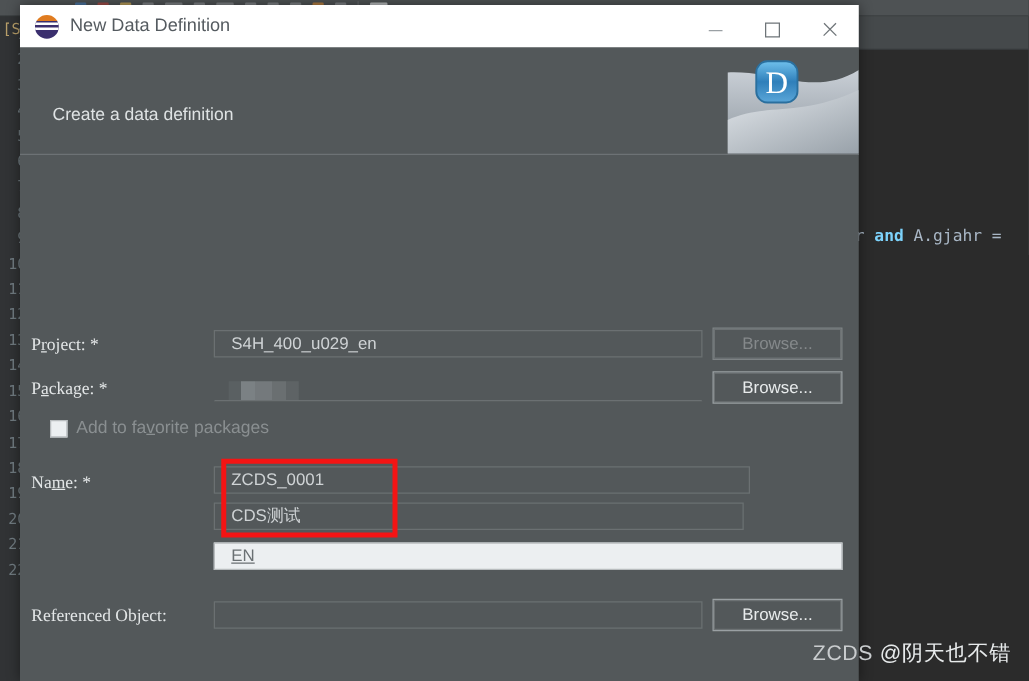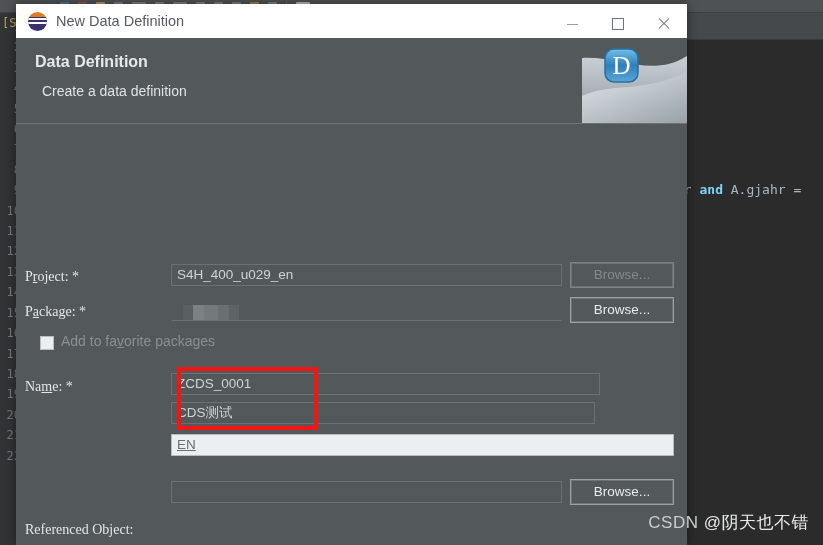--- a/index.html
+++ b/index.html
@@ -202,21 +202,21 @@
   .lbl u { text-decoration: underline; }
   .fld {
     position: absolute;
     height: 22px;
     background: #53585a;
     border: 1px solid #6b7072;
     box-sizing: border-box;
     color: #cfd3d5;
     font-size: 13.5px;
     line-height: 20px;
-    padding-left: 5px;
+    padding-left: 13px;
     overflow: hidden;
     white-space: nowrap;
   }
   .fld.light {
     background: #eceff1;
     border: 1px solid #b9bdbf;
     color: #6a7073;
     text-decoration: underline;
   }
   .fld.plain {
@@ -350,21 +350,20 @@
       <div class="wbtn">
         <span class="gl-max"></span>
       </div>
       <div class="wbtn">
         <span class="gl-close"></span>
       </div>
     </div>
   </div>
 
   <div id="banner">
-    <div id="banner-title">Data Definition</div>
     <div id="banner-sub">Create a data definition</div>
     <div id="banner-art">
       <svg width="105" height="85" viewBox="0 0 105 85">
         <defs>
           <linearGradient id="sw1" x1="0" y1="0" x2="0" y2="1">
             <stop offset="0" stop-color="#c9cfd6"></stop>
             <stop offset="1" stop-color="#8e979f"></stop>
           </linearGradient>
           <linearGradient id="sw2" x1="0" y1="0" x2="1" y2="1">
             <stop offset="0" stop-color="#e9edf1"></stop>
@@ -406,21 +405,21 @@
       <span class="lbl"><span>Na</span><u>m</u><span>e: *</span></span>
     </div>
     <div class="fld" style="left:155px; top:249px; width:429px;">ZCDS_0001</div>
 
     <div class="fld" style="left:155px; top:278px; width:424px;">CDS测试</div>
 
     <div id="redbox"></div>
 
     <div class="fld light" style="left:155px; top:310px; width:503px;">EN</div>
 
-    <div class="row" style="left:9px; top:358px;margin-top:36px;">
+    <div class="row" style="left:9px; top:358px;">
       <span class="lbl">Referenced Object:</span>
     </div>
     <div class="fld" style="left:155px; top:357px; width:391px;"></div>
     <div class="btn" style="left:554px; top:355px;">Browse...</div>
   </div>
 </div>
 
-<div id="watermark"><span>CSDN </span><span class="cn">@阴天也不错</span></div>
+<div id="watermark"><span>ZCDS </span><span class="cn">@阴天也不错</span></div>
 
 </body></html>

